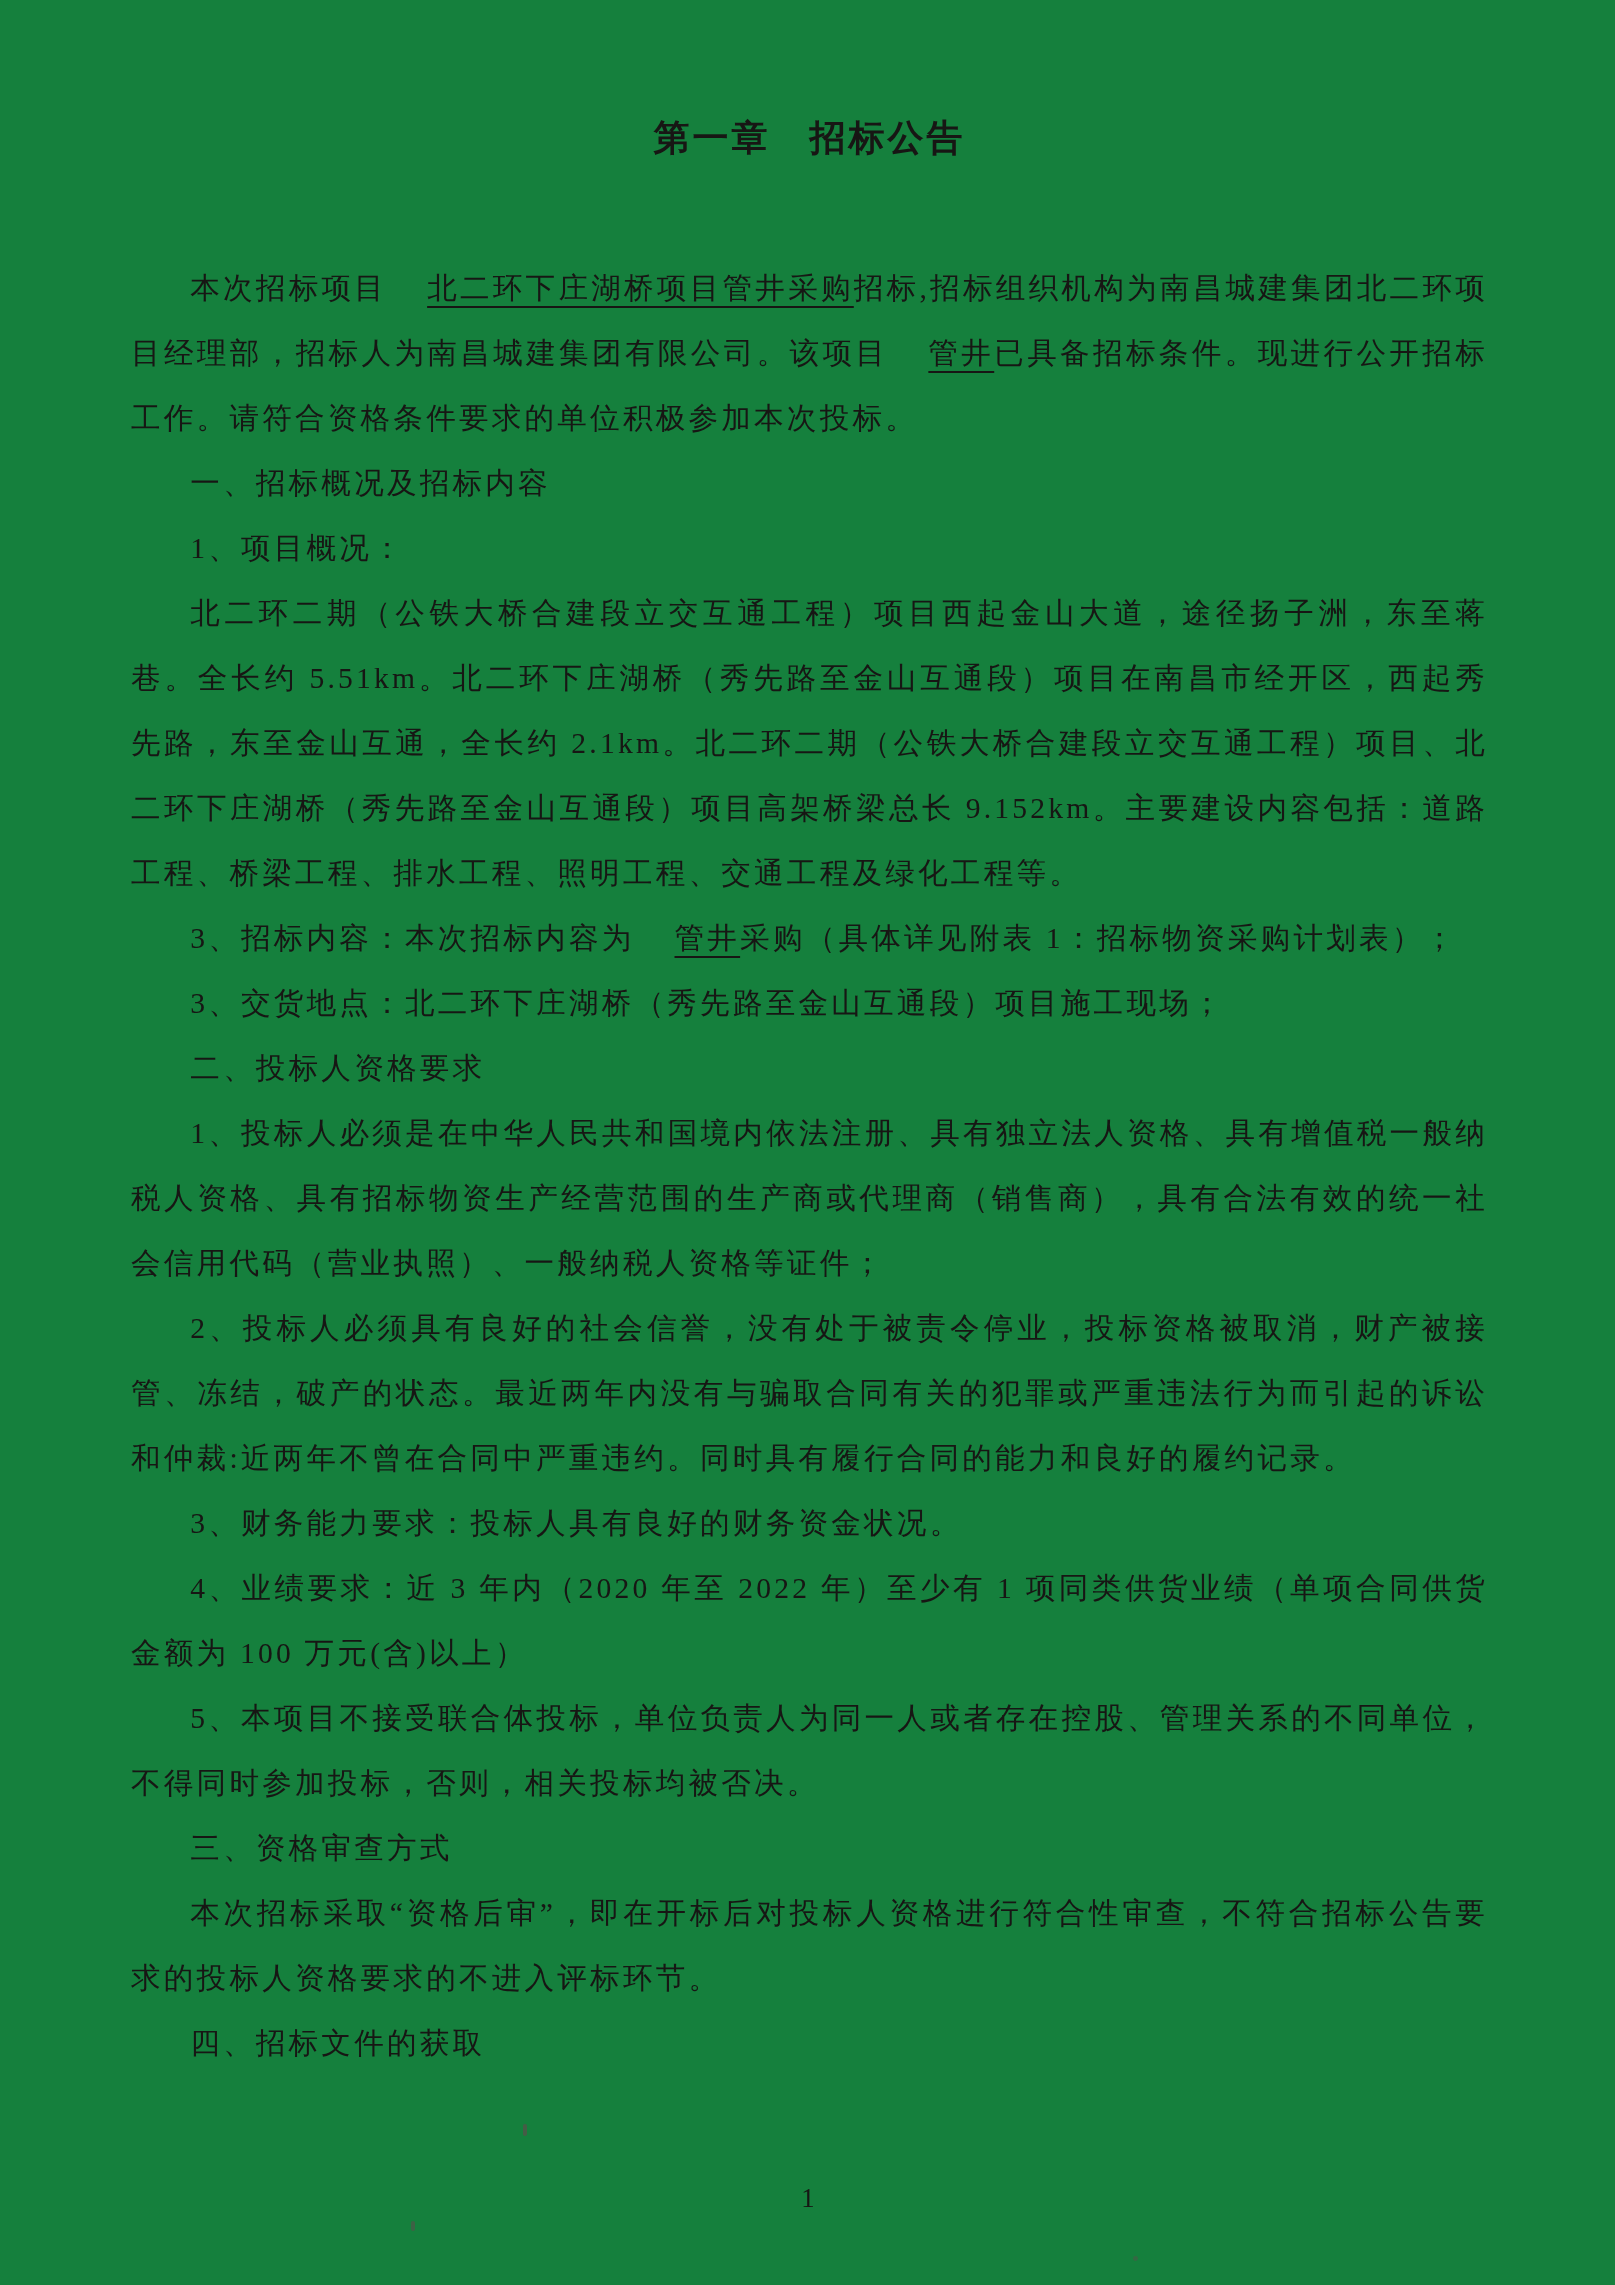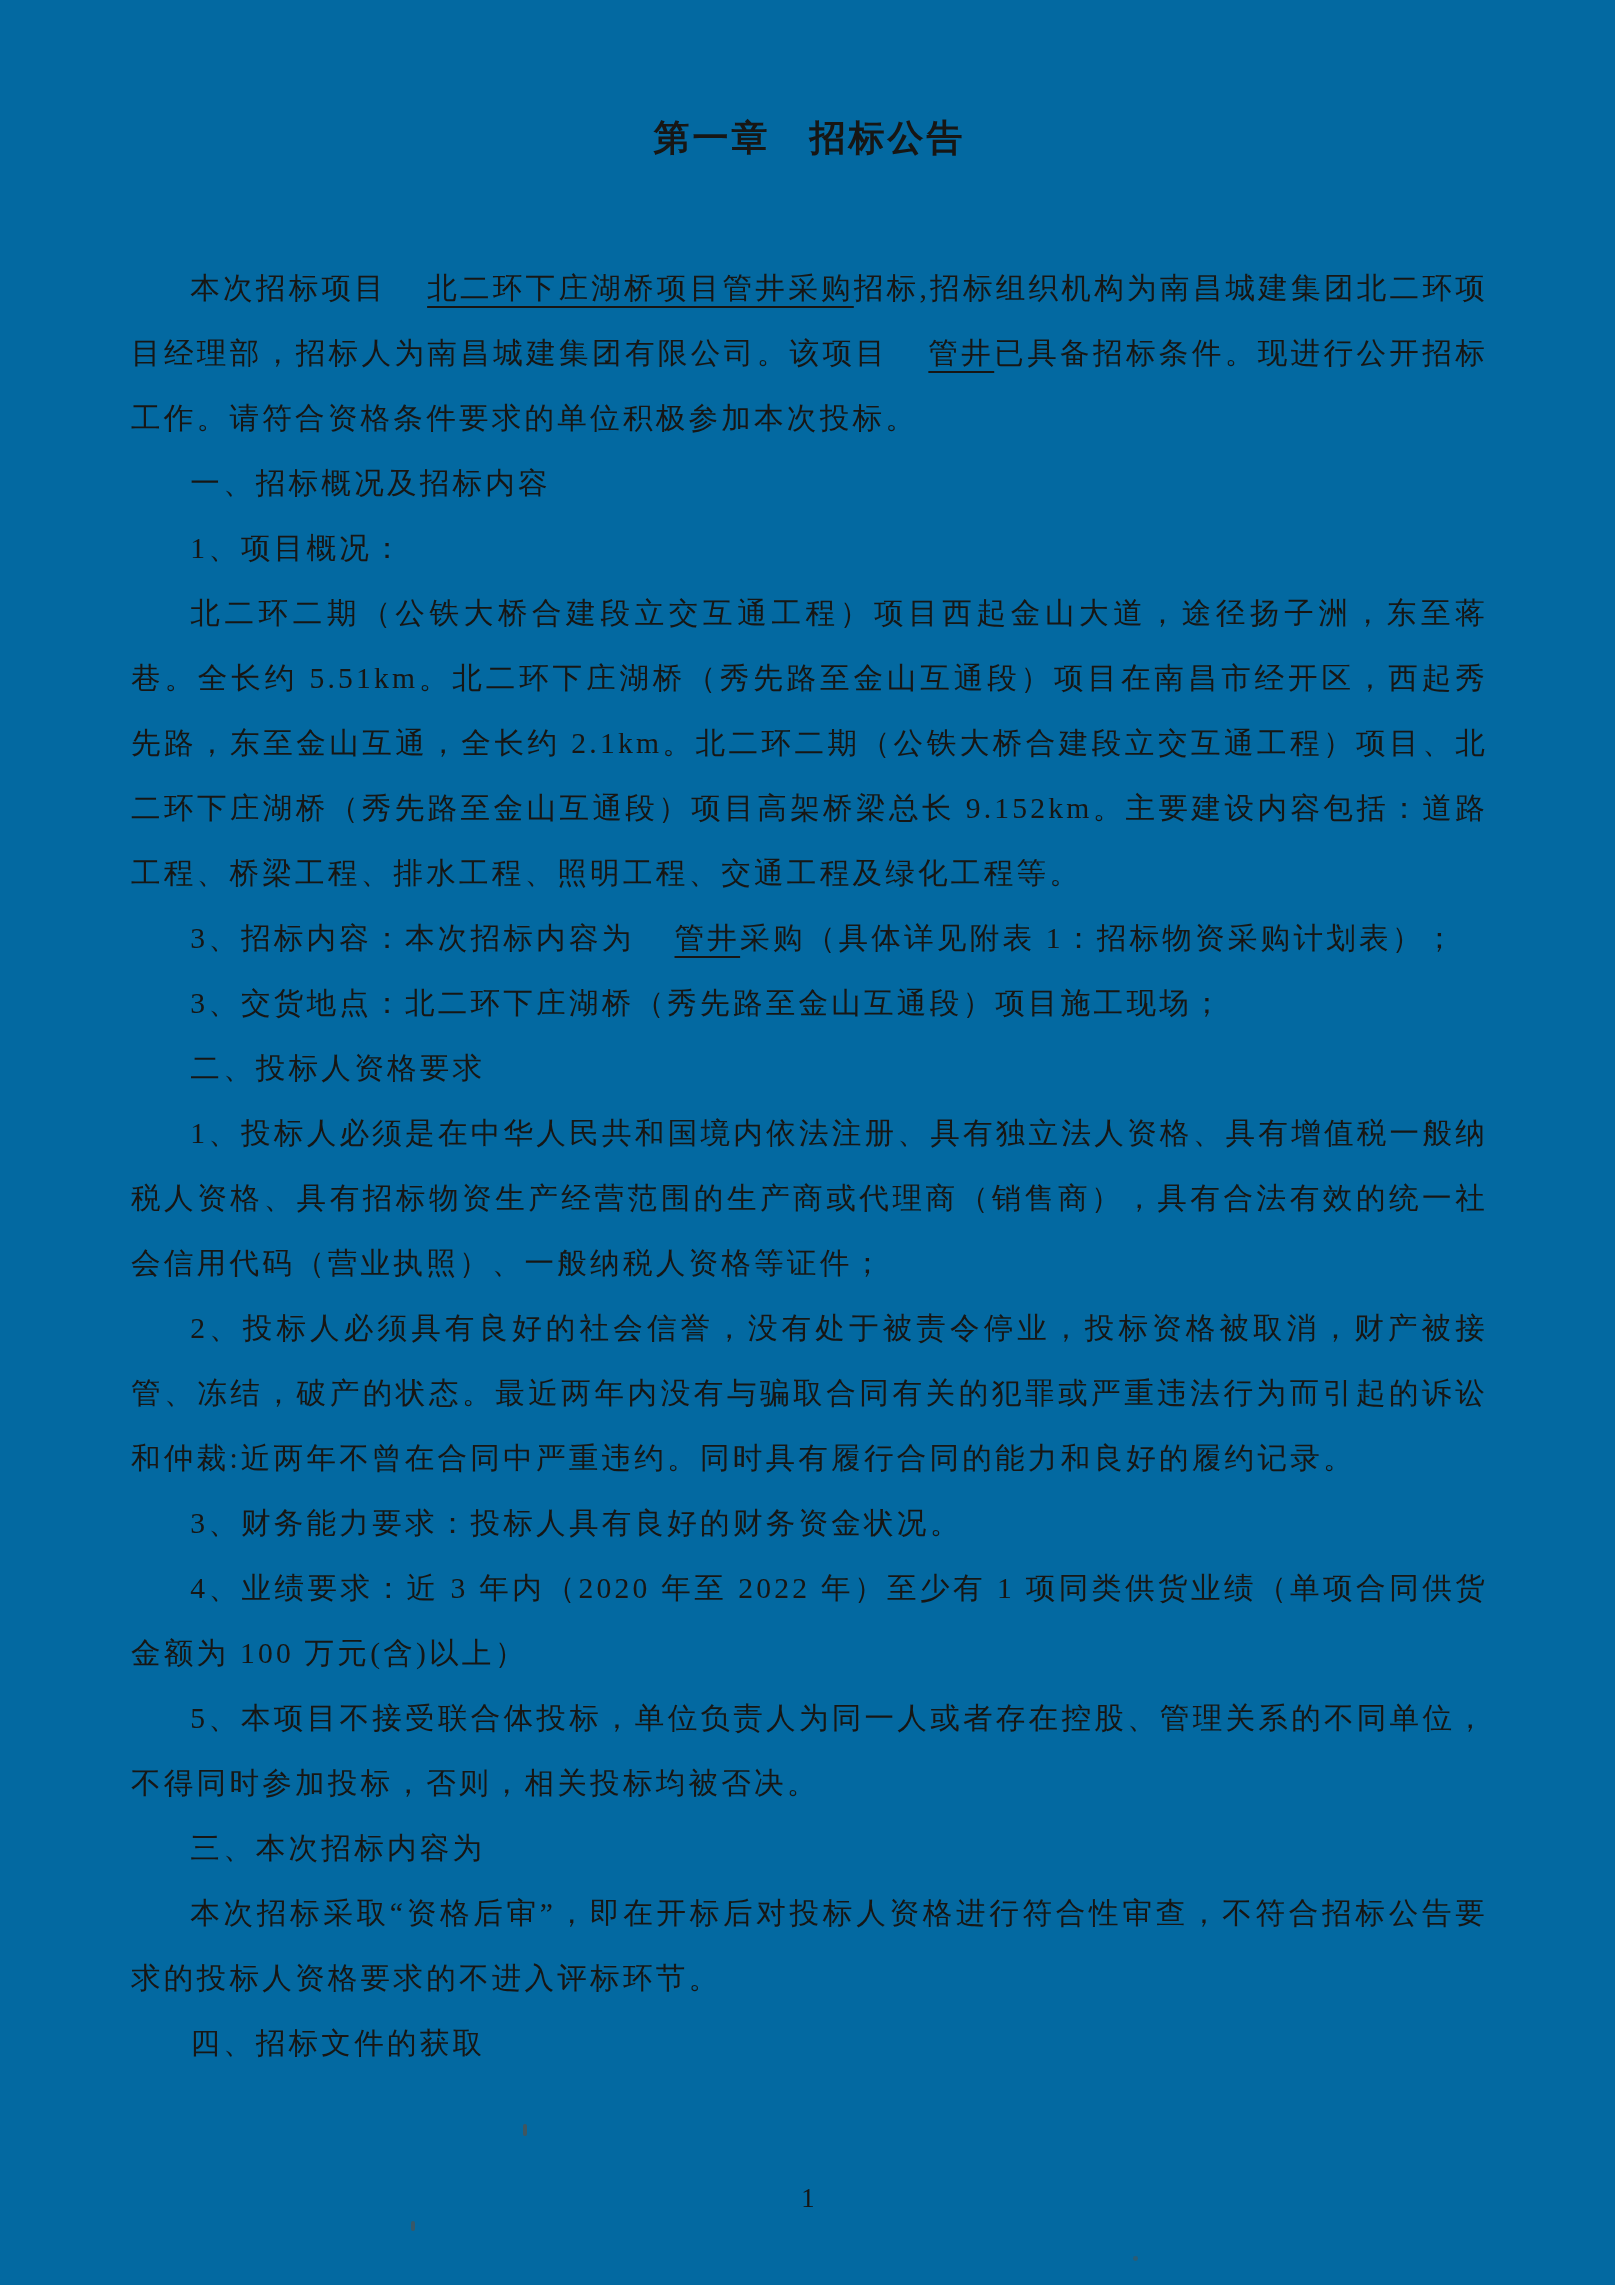--- a/index.html
+++ b/index.html
@@ -4,21 +4,21 @@
 <style>
   html, body {
     margin: 0;
     padding: 0;
     background: #ffffff;
   }
   .page {
     position: relative;
     width: 1616px;
     height: 2285px;
-    background: #0369a1;
+    background: #15803d;
     font-family: "Liberation Serif", "DejaVu Serif", serif;
     color: #171614;
     overflow: hidden;
   }
   .content {
     position: absolute;
     left: 131px;
     right: 128px;
     top: 104px;
   }
@@ -79,21 +79,21 @@
         <p class="para"><span>1、项目概况：</span></p>
         <p class="para"><span>北二环二期（公铁大桥合建段立交互通工程）项目西起金山大道，途径扬子洲，东至蒋巷。全长约 5.51km。北二环下庄湖桥（秀先路至金山互通段）项目在南昌市经开区，西起秀先路，东至金山互通，全长约 2.1km。北二环二期（公铁大桥合建段立交互通工程）项目、北二环下庄湖桥（秀先路至金山互通段）项目高架桥梁总长 9.152km。主要建设内容包括：道路工程、桥梁工程、排水工程、照明工程、交通工程及绿化工程等。</span></p>
         <p class="para"><span>3、招标内容：本次招标内容为</span><span class="u">管井</span><span>采购（具体详见附表 1：招标物资采购计划表）；</span></p>
         <p class="para"><span>3、交货地点：北二环下庄湖桥（秀先路至金山互通段）项目施工现场；</span></p>
         <p class="heading"><span>二、投标人资格要求</span></p>
         <p class="para"><span>1、投标人必须是在中华人民共和国境内依法注册、具有独立法人资格、具有增值税一般纳税人资格、具有招标物资生产经营范围的生产商或代理商（销售商），具有合法有效的统一社会信用代码（营业执照）、一般纳税人资格等证件；</span></p>
         <p class="para"><span>2、投标人必须具有良好的社会信誉，没有处于被责令停业，投标资格被取消，财产被接管、冻结，破产的状态。最近两年内没有与骗取合同有关的犯罪或严重违法行为而引起的诉讼和仲裁:近两年不曾在合同中严重违约。同时具有履行合同的能力和良好的履约记录。</span></p>
         <p class="para"><span>3、财务能力要求：投标人具有良好的财务资金状况。</span></p>
         <p class="para"><span>4、业绩要求：近 3 年内（2020 年至 2022 年）至少有 1 项同类供货业绩（单项合同供货金额为 100 万元(含)以上）</span></p>
         <p class="para"><span>5、本项目不接受联合体投标，单位负责人为同一人或者存在控股、管理关系的不同单位，不得同时参加投标，否则，相关投标均被否决。</span></p>
-        <p class="heading"><span>三、本次招标内容为</span></p>
+        <p class="heading"><span>三、资格审查方式</span></p>
         <p class="para"><span>本次招标采取“资格后审”，即在开标后对投标人资格进行符合性审查，不符合招标公告要求的投标人资格要求的不进入评标环节。</span></p>
         <p class="heading"><span>四、招标文件的获取</span></p>
       </div>
   </div>
 
   <div class="page-number">1</div>
 
   <div class="speck s1"></div>
   <div class="speck s2"></div>
   <div class="speck s3"></div>

